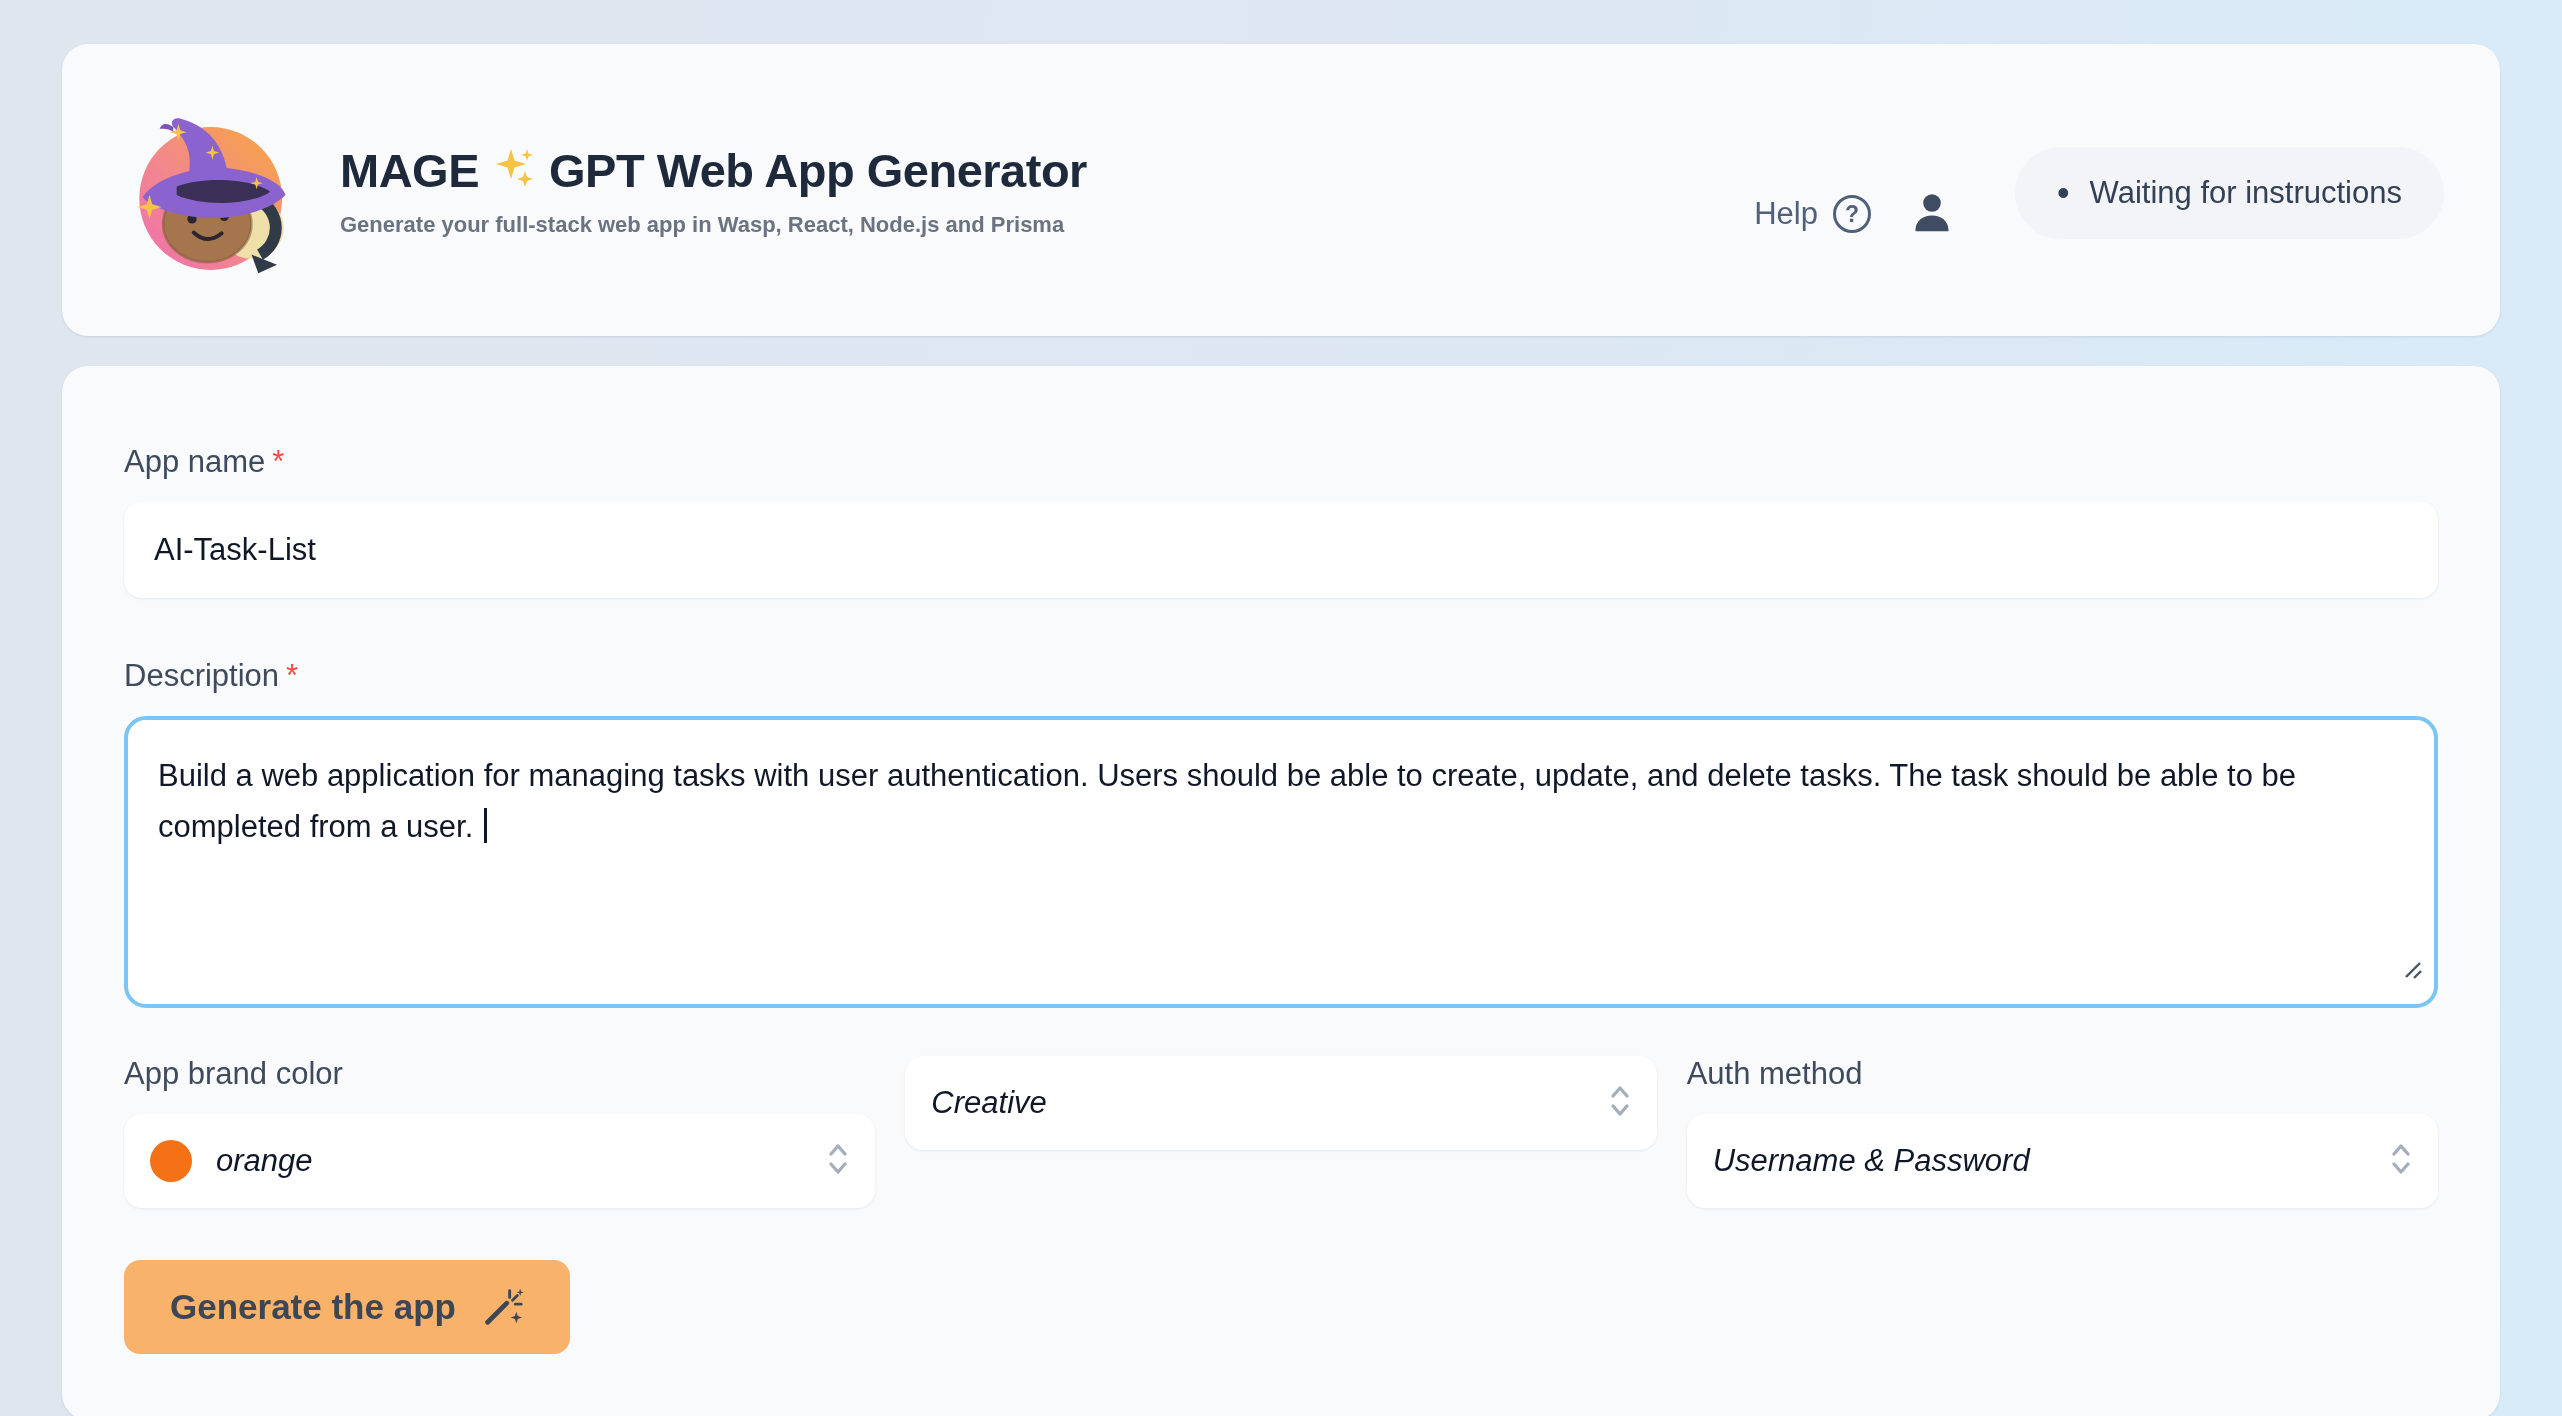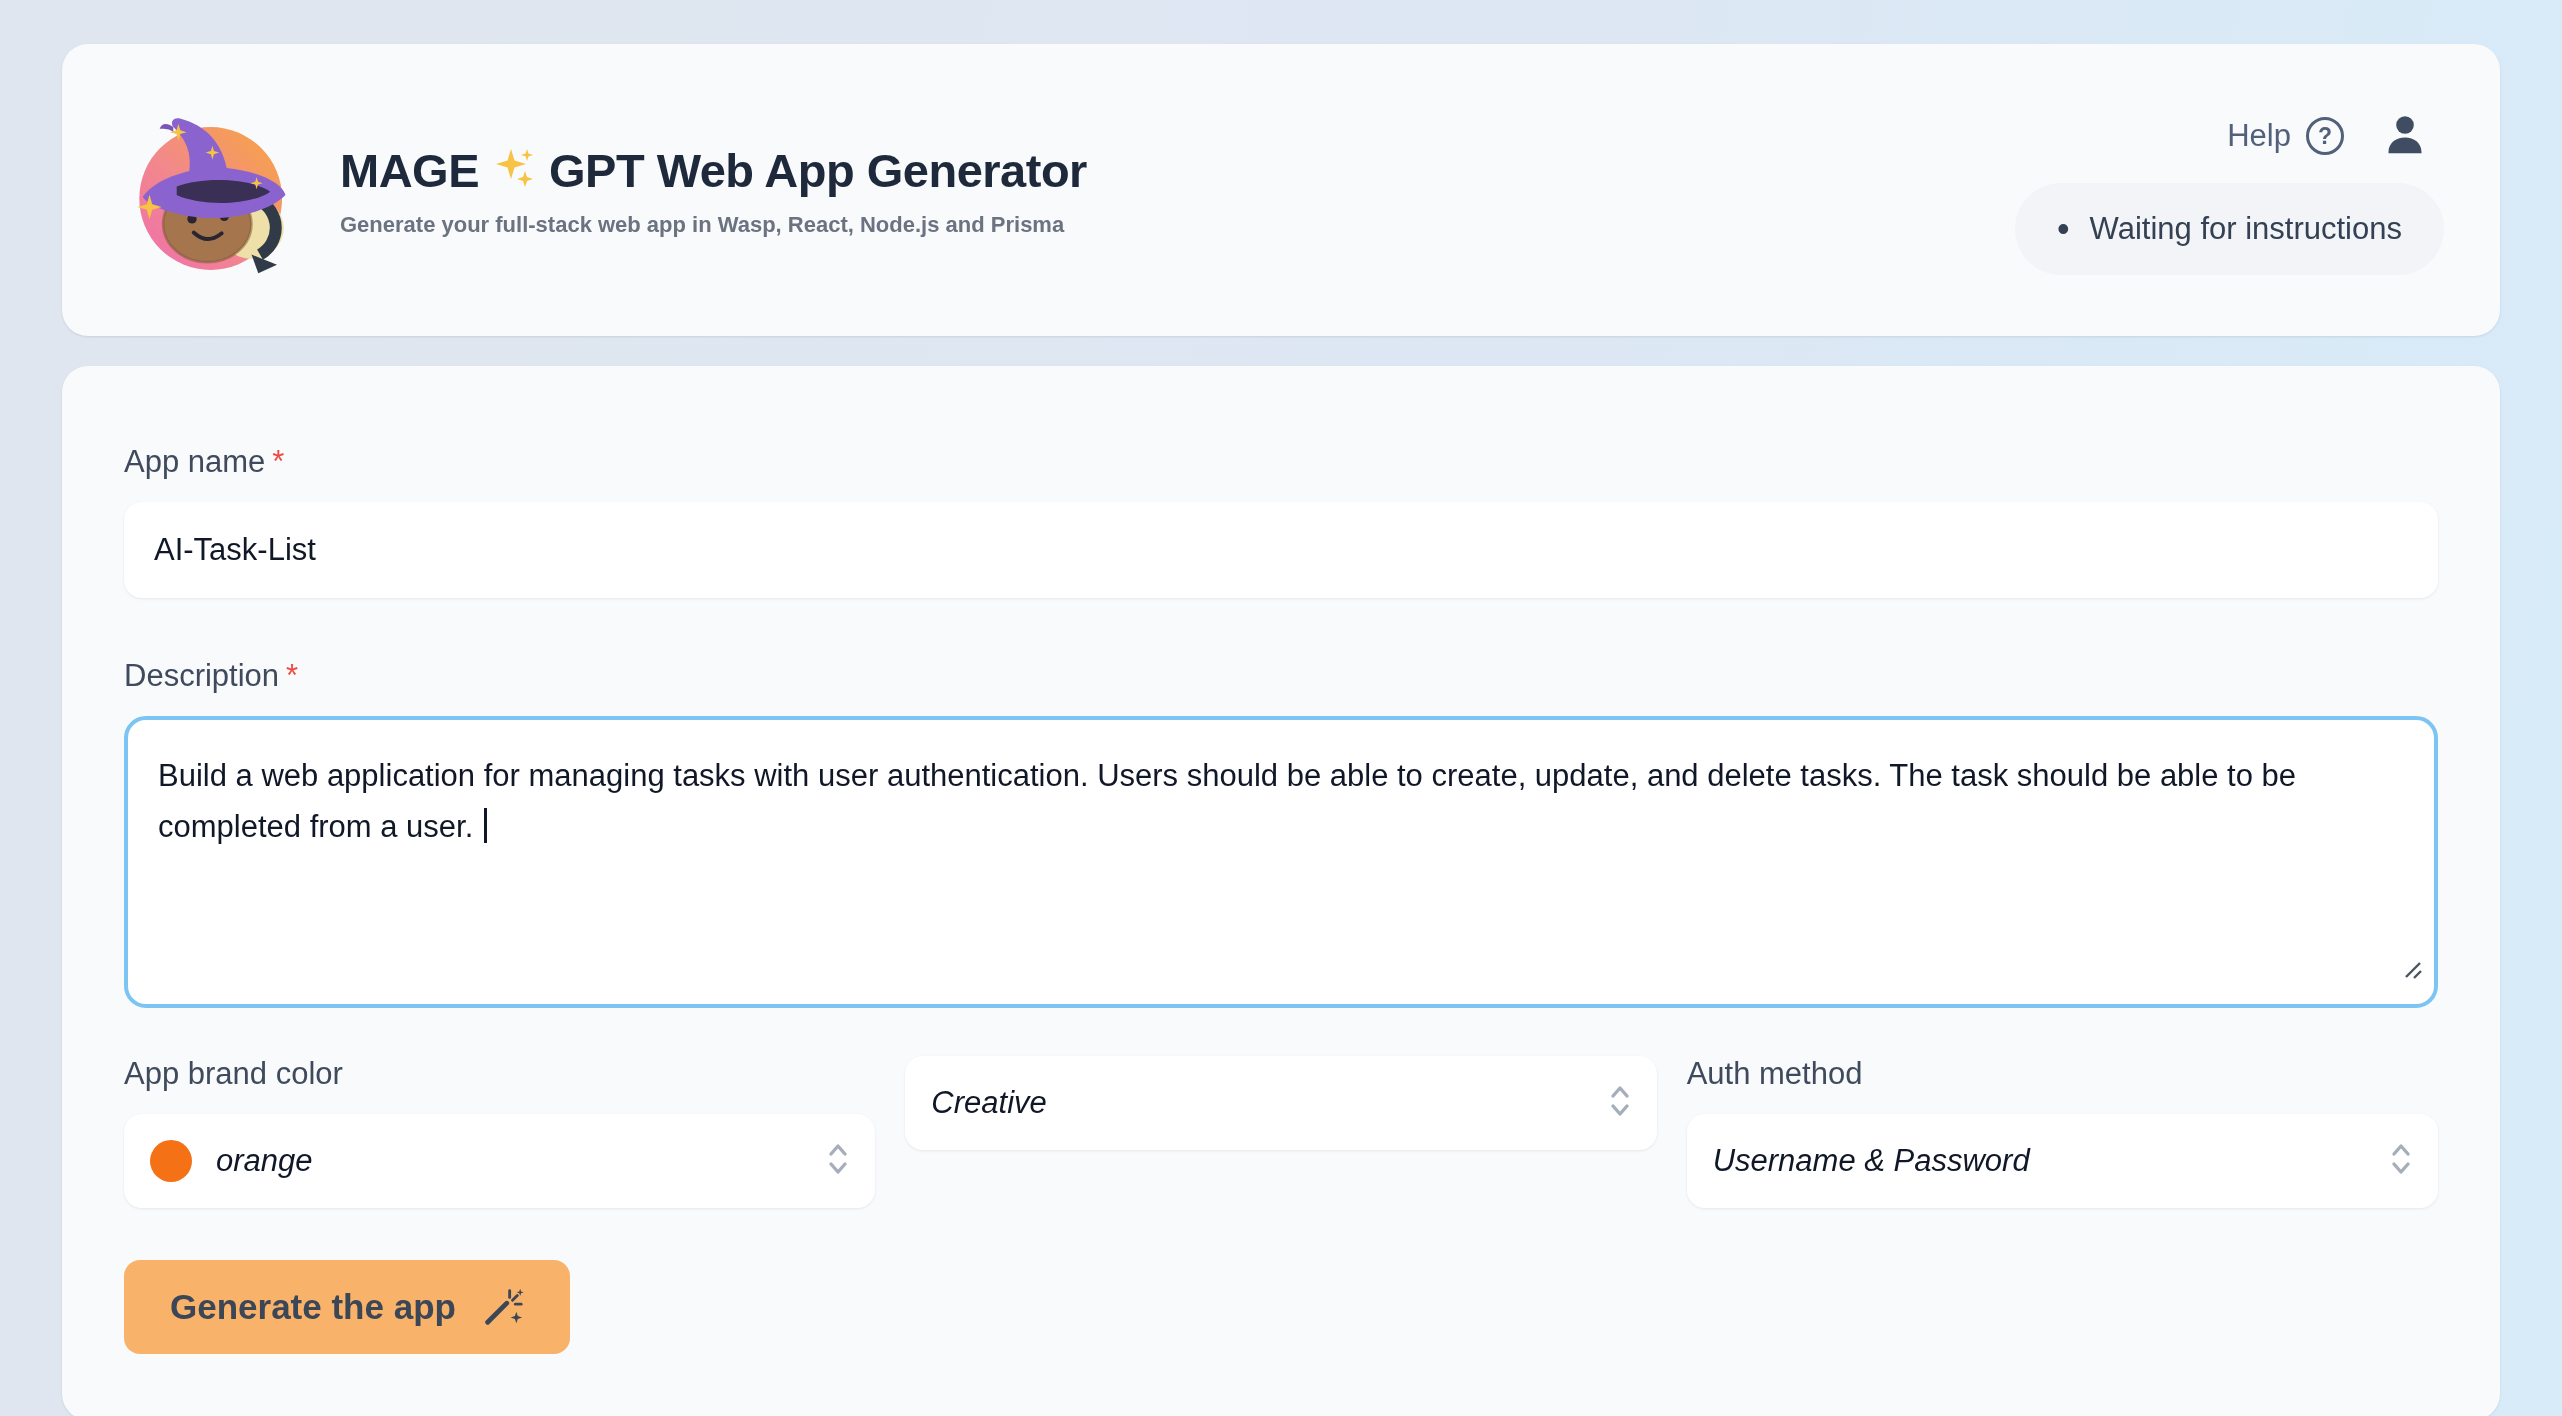--- a/index.html
+++ b/index.html
@@ -25,21 +25,21 @@
     height: 292px;
     display: flex; align-items: center; justify-content: space-between;
     padding: 0 56px 0 62px;
     margin-bottom: 30px;
   }
   .header-left { display: flex; align-items: center; gap: 46px; }
   .logo-wrap { width: 170px; height: 170px; flex: none; }
   .title-row { display: flex; align-items: center; gap: 12px; margin-bottom: 14px; }
   .app-title { font-size: 47px; font-weight: bold; color: #1e2a3b; letter-spacing: -0.5px; }
   .app-subtitle { font-size: 22px; font-weight: bold; color: #6b7280; }
-  .header-right { display: flex; flex-direction: column; align-items: flex-end; gap: 22px; padding-top: 6px; text-align: right; }
+  .header-right { display: flex; flex-direction: row; align-items: flex-end; gap: 44px; padding-top: 6px; text-align: right; }
   .help-row { display: flex; align-items: center; gap: 38px; margin-right: 16px; }
   .help-link { display: flex; align-items: center; gap: 15px; font-size: 31px; color: #52617a; cursor: pointer; }
   .help-circle {
     width: 38px; height: 38px; border: 3px solid #52617a; border-radius: 50%;
     display: flex; align-items: center; justify-content: center;
     font-size: 23px; font-weight: bold; color: #52617a;
   }
   .status-badge {
     background: #f2f4f7; border-radius: 999px;
     height: 92px; padding: 0 42px;

